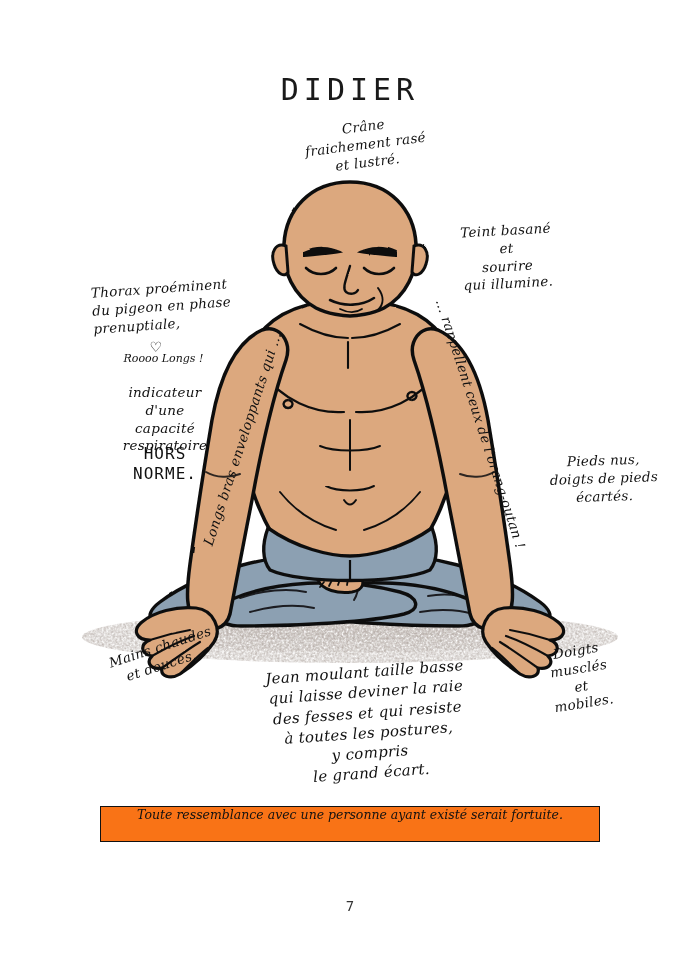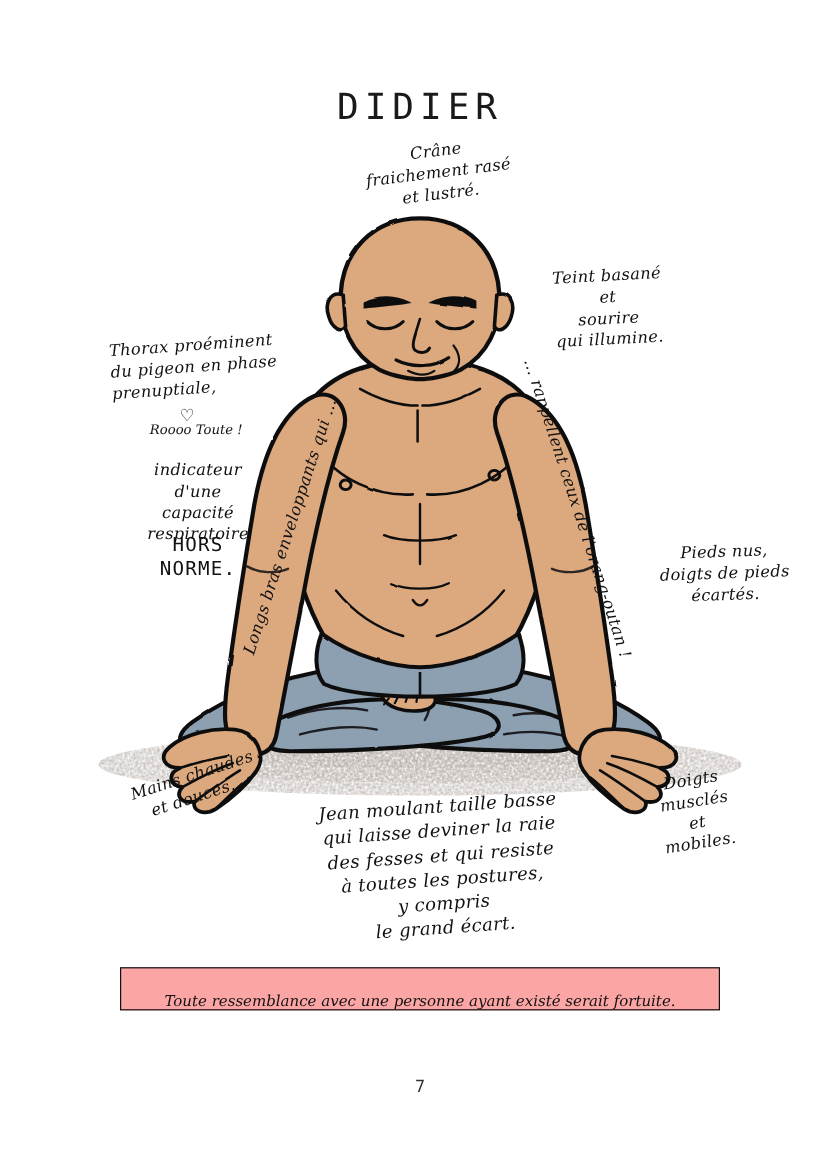--- a/index.html
+++ b/index.html
@@ -50,22 +50,22 @@
           transform:rotate(72deg);transform-origin:center center;text-align:center;}
   .a-pieds{left:528px;top:452px;width:152px;font-size:13.5px;transform:rotate(-2deg);text-align:center;}
   .a-mains{left:88px;top:638px;width:150px;font-size:13.5px;transform:rotate(-18deg);text-align:center;}
   .a-doigts{left:520px;top:642px;width:120px;font-size:13.5px;transform:rotate(-9deg);text-align:center;}
   .a-jean{left:218px;top:662px;width:300px;font-size:15px;transform:rotate(-4deg);text-align:center;line-height:1.35;}
 
   
   .disclaimer{
     position:absolute;left:100px;top:806px;width:498px;height:34px;
     border:1.6px solid #111;
-    display:flex;align-items:flex-end;justify-content:center;
-    background:#fca5a5;
+    display:flex;align-items:flex-start;justify-content:center;
+    background:#f97316;
   }
   .disclaimer span{
     font-family:"DejaVu Serif",serif;font-style:italic;
     font-size:12.5px;color:#111;white-space:nowrap;
   }
   .pagenum{
     position:absolute;left:0;top:898px;width:700px;text-align:center;
     font-family:"DejaVu Sans Mono",monospace;font-size:14px;color:#333;
   }
 
@@ -265,21 +265,21 @@
 et
 sourire
 qui illumine.</div>
 
   <div class="ann l a-thorax">Thorax proéminent
 du pigeon en phase
 prenuptiale,</div>
 
   <div class="ann c a-heart">♡</div>
 
-  <div class="ann c a-roooo">Roooo  Toute !</div>
+  <div class="ann c a-roooo">Roooo  Longs !</div>
 
   <div class="ann c a-indic">indicateur
 d'une
 capacité
 respiratoire</div>
 
   <div class="ann c a-hors">HORS
 NORME.</div>
 
   <div class="ann c a-bras">Longs bras enveloppants qui ...</div>

